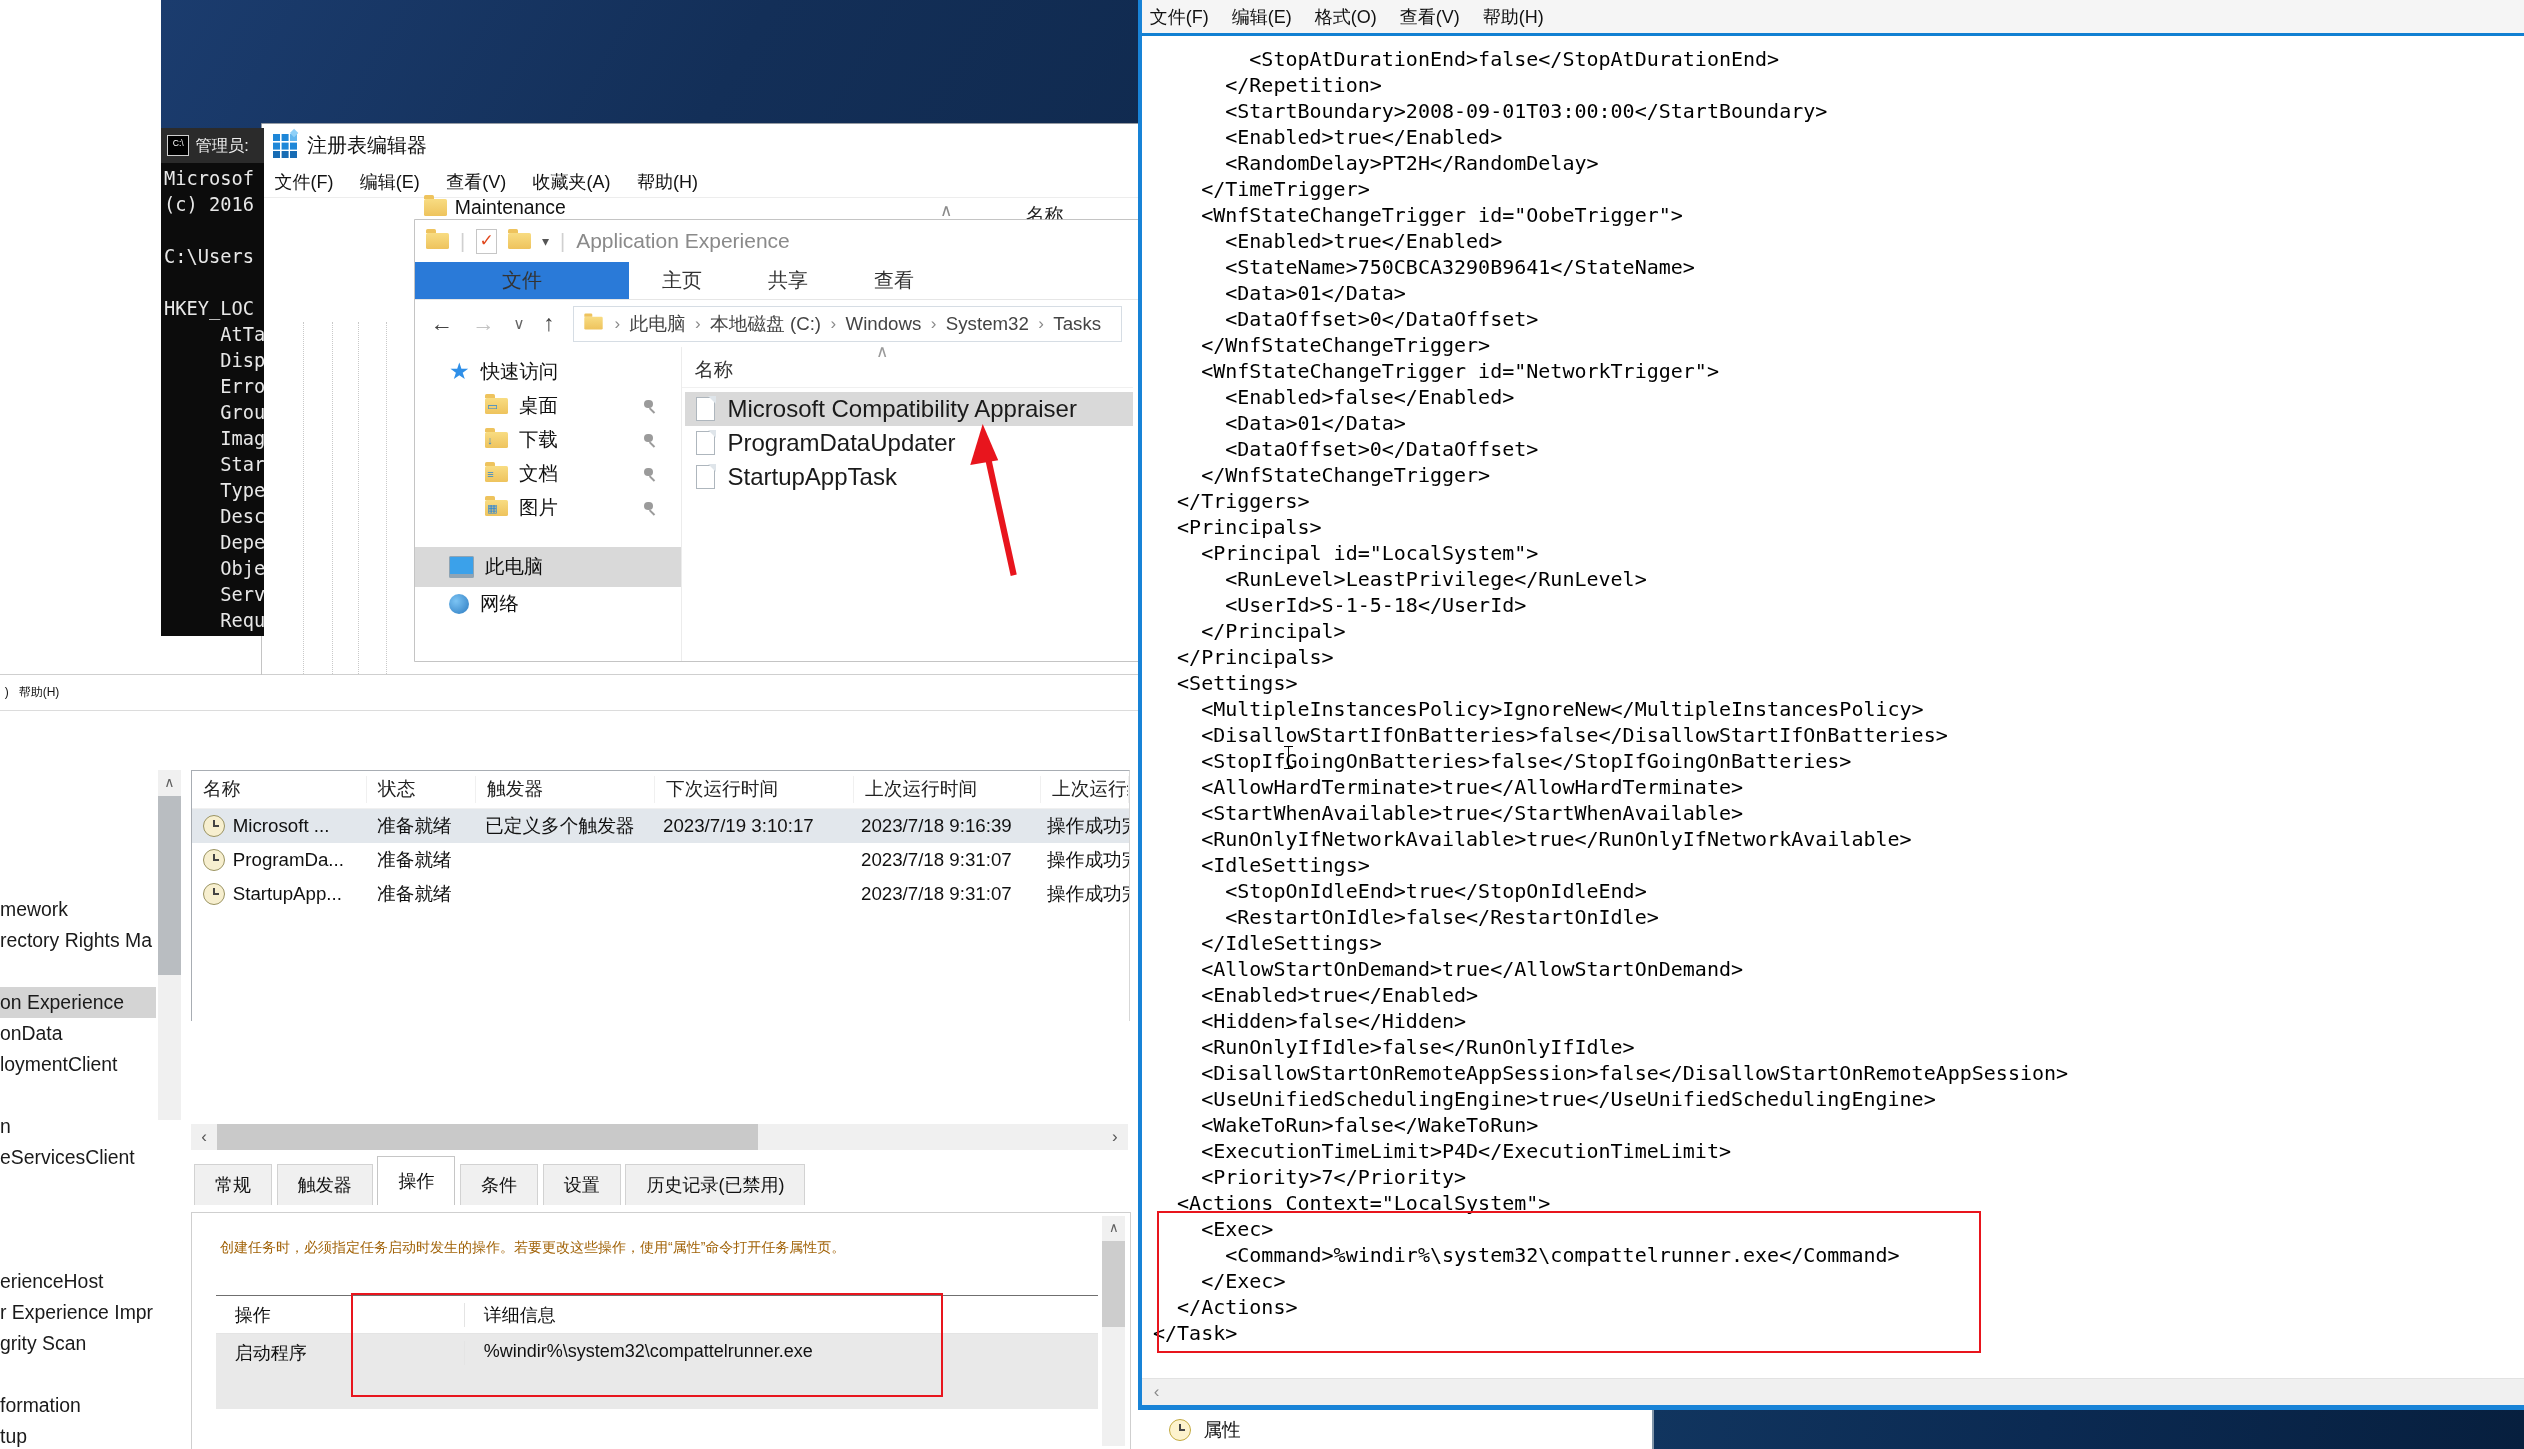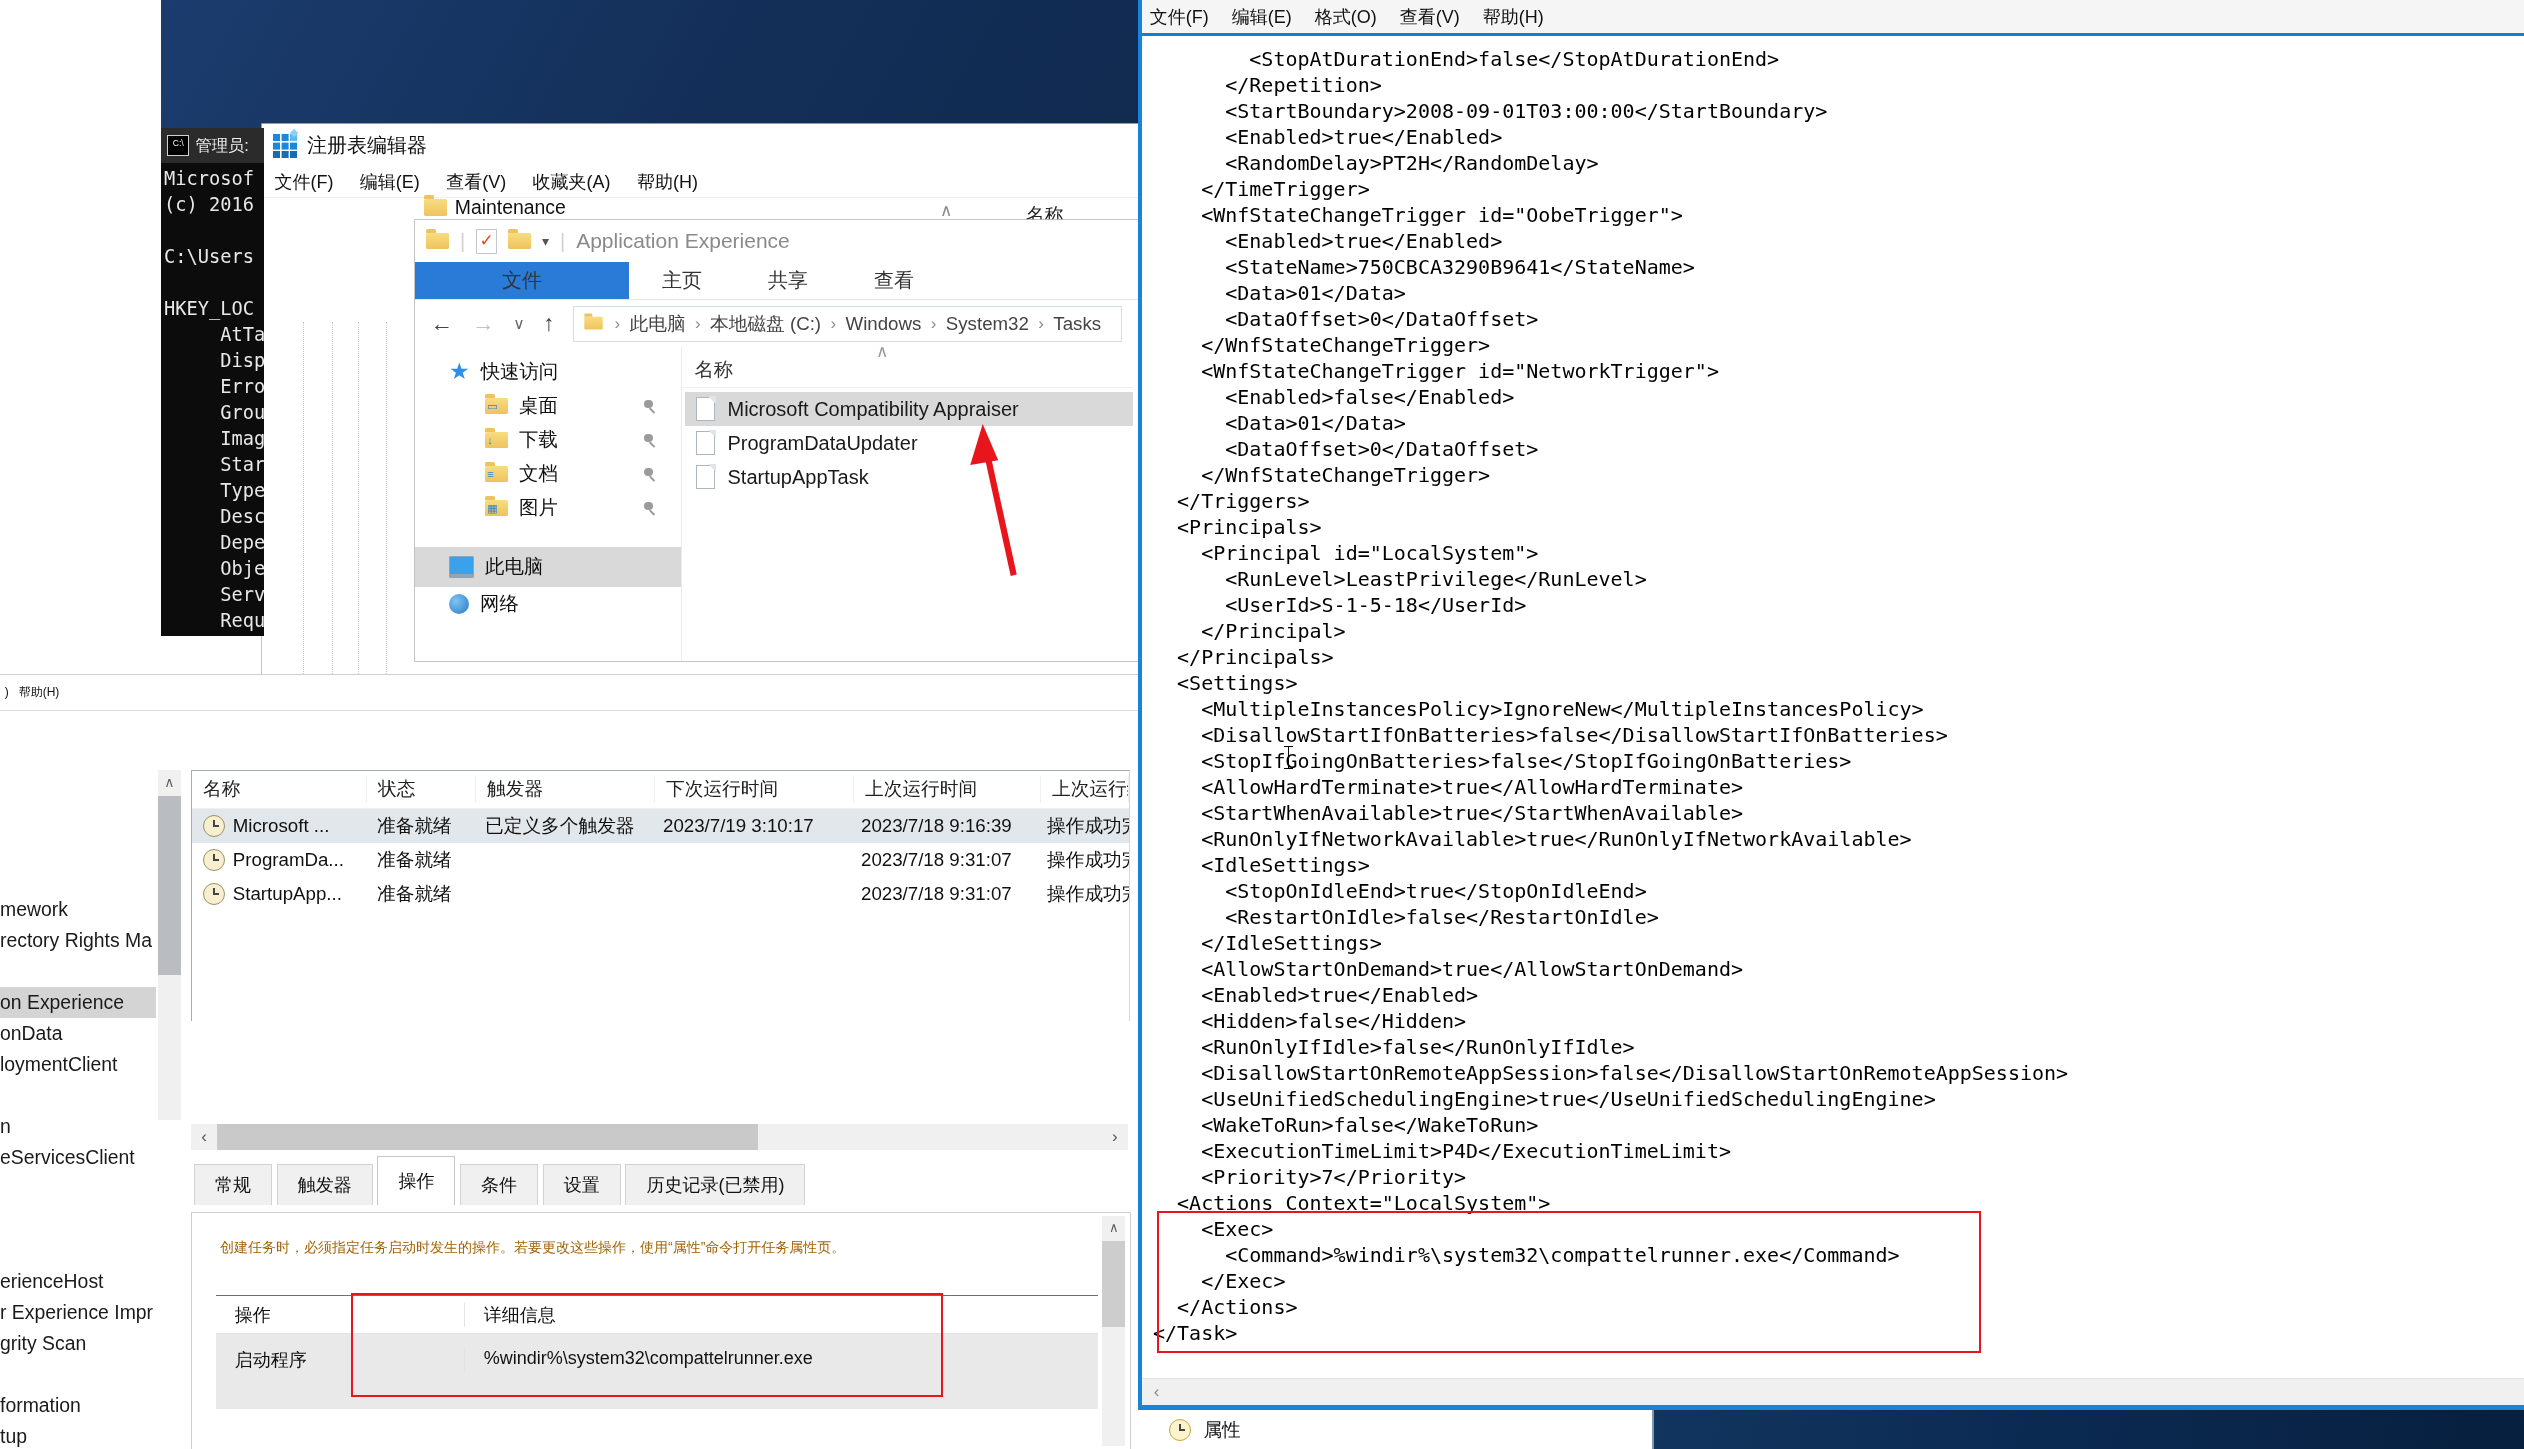--- a/index.html
+++ b/index.html
@@ -70,21 +70,21 @@
   .srow{height:34px;display:flex;align-items:center;gap:11px;padding-left:70px;font-size:19.4px;}
   .srow.level-1{padding-left:34px;}
   .srow .pin{margin-left:auto;margin-right:23px;visibility:hidden;}
   .srow.pinned .pin{visibility:visible;}
   .srow.sel{background:#d9d9d9;height:40px;margin-top:22px;}
   #exp-files{flex:1;position:relative;}
   #exp-files .hdr{position:absolute;left:12.4px;top:9.3px;font-size:19.4px;color:#333;}
   #exp-files .sortup{position:absolute;left:194px;top:-6.2px;color:#9a9a9a;font-size:17px;}
   #exp-files .hline{position:absolute;left:0;top:40px;right:4.7px;border-top:0.8px solid #f0f0f0;}
   #flist{position:absolute;left:3.1px;top:45px;right:4.7px;}
-  .frow{height:34px;display:flex;align-items:center;gap:12.4px;padding-left:11px;font-size:20px;color:#1a1a1a;}
+  .frow{height:34px;display:flex;align-items:center;gap:12.4px;padding-left:11px;font-size:24px;color:#1a1a1a;}
   .frow.sel{background:#d9d9d9;}
 
   
   #tasksched{left:0;top:675px;width:1138px;height:775px;background:#fff;box-shadow:0 0 0 0.8px #c4c4c4;}
   #ts-menu{height:35px;display:flex;align-items:center;font-size:12px;padding-left:4.7px;border-bottom:0.8px solid #dcdcdc;white-space:pre;}
   #ts-tree{position:absolute;left:0;top:219px;width:156px;}
   .titem{height:31px;display:flex;align-items:center;font-size:19.4px;color:#1a1a1a;white-space:nowrap;overflow:hidden;}
   .titem.sel{background:#d4d4d4;}
   .gap-1{margin-top:31px;} .gap-2{margin-top:93px;}
   #ts-tree-sb{left:158px;top:95px;width:22.6px;height:350px;background:#f0f0f0;}
@@ -107,21 +107,21 @@
   #ts-tabs{left:194px;top:485px;height:45px;display:flex;align-items:flex-end;gap:4.7px;font-size:18px;}
   .tab{height:40px;display:flex;align-items:center;padding:0 20px;background:#f0f0f0;border:0.8px solid #d2d2d2;border-bottom:none;}
   .tab.active{background:#fff;height:48px;border-color:#c6c6c6;position:relative;z-index:2;}
 
   #ts-pane{left:191px;top:537px;width:938px;height:238px;background:#fff;border:0.8px solid #cfcfcf;}
   #ts-pane .instr{position:absolute;left:28px;top:26.4px;font-size:14px;color:#a16207;}
   #atable{position:absolute;left:24px;top:82px;width:882px;}
   #atable .top{border-top:1.6px solid #6f6f6f;}
   #atable .arow{display:flex;font-size:18px;}
   #atable .hrow{height:37px;align-items:center;border-bottom:0.8px solid #e4e4e4;}
-  #atable .brow{height:75px;align-items:flex-start;background:#e9e9e9;padding-top:14px;box-sizing:border-box;}
+  #atable .brow{height:75px;align-items:flex-start;background:#e9e9e9;padding-top:7px;box-sizing:border-box;}
   #atable .ca{width:249px;padding-left:18.7px;border-right:0.8px solid #e4e4e4;box-sizing:border-box;}
   #atable .cb{flex:1;padding-left:18.7px;}
   #ts-pane-sb{position:absolute;right:4.7px;top:3.1px;width:23px;height:230px;background:#f0f0f0;}
   #ts-pane-sb .arr{height:23px;text-align:center;color:#606060;font-size:13.2px;line-height:23px;}
   #ts-pane-sb .thumb{position:absolute;left:0;top:25px;width:23px;height:86px;background:#cdcdcd;}
 
   
   #notepad{left:1138px;top:0;width:1387px;height:1410px;background:#fff;border-left:4.7px solid #1883d7;box-sizing:border-box;}
   #np-menu{height:33px;background:#f5f5f5;display:flex;align-items:center;gap:23px;font-size:18px;padding-left:7.8px;}
   #np-accent{height:3.1px;background:#1180d2;}

